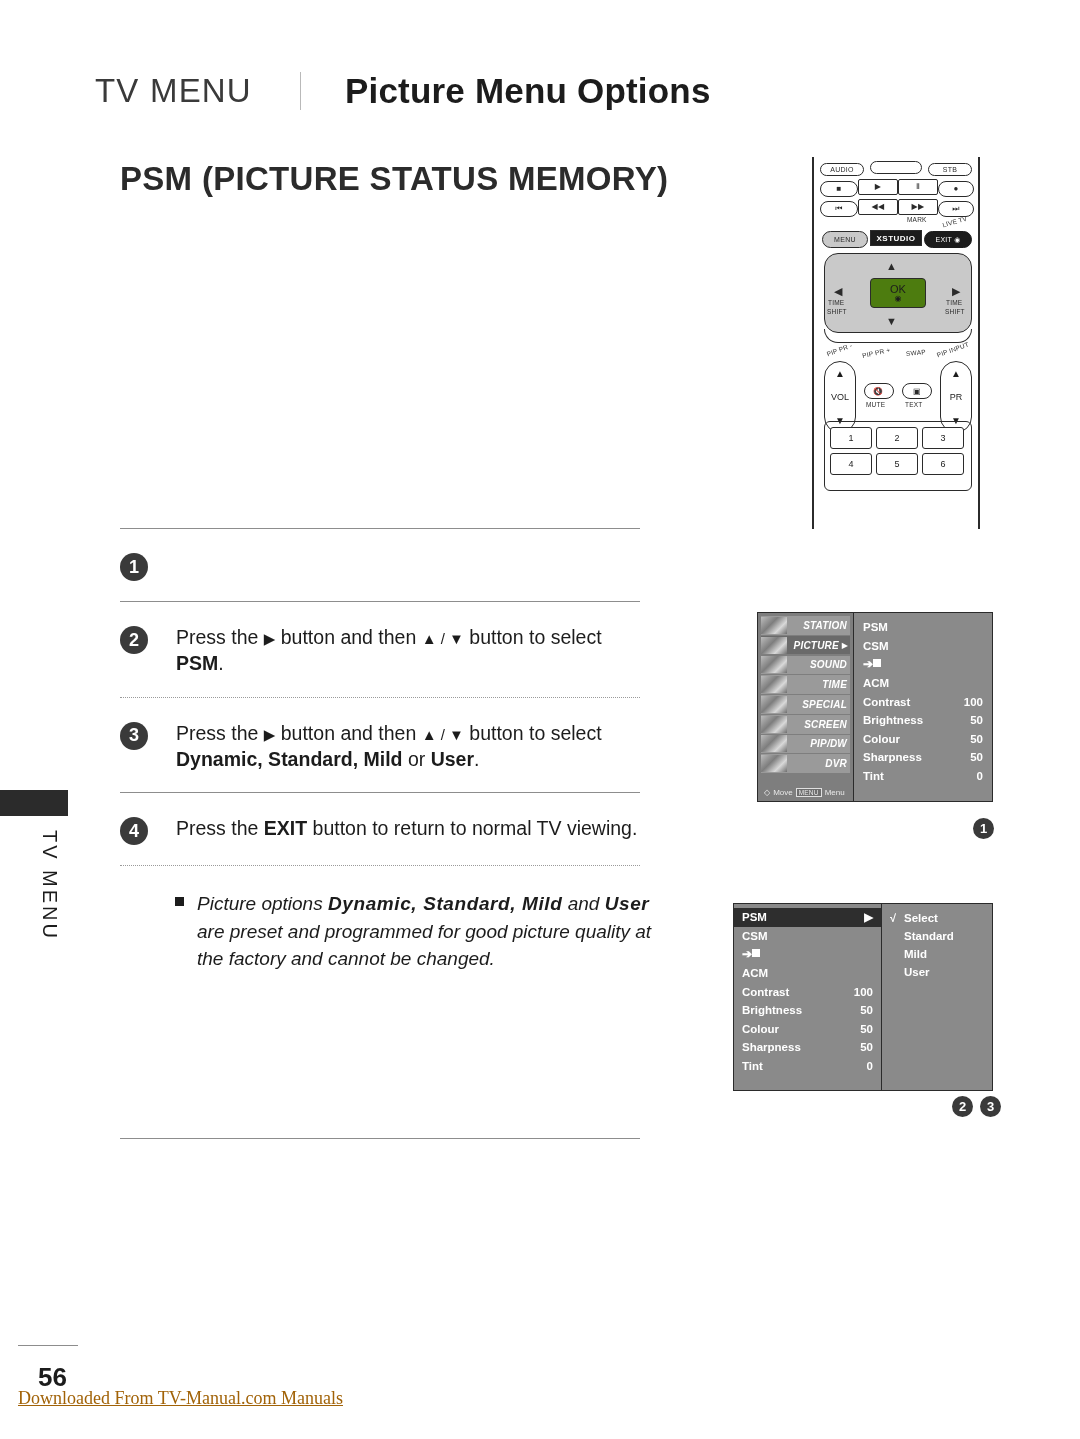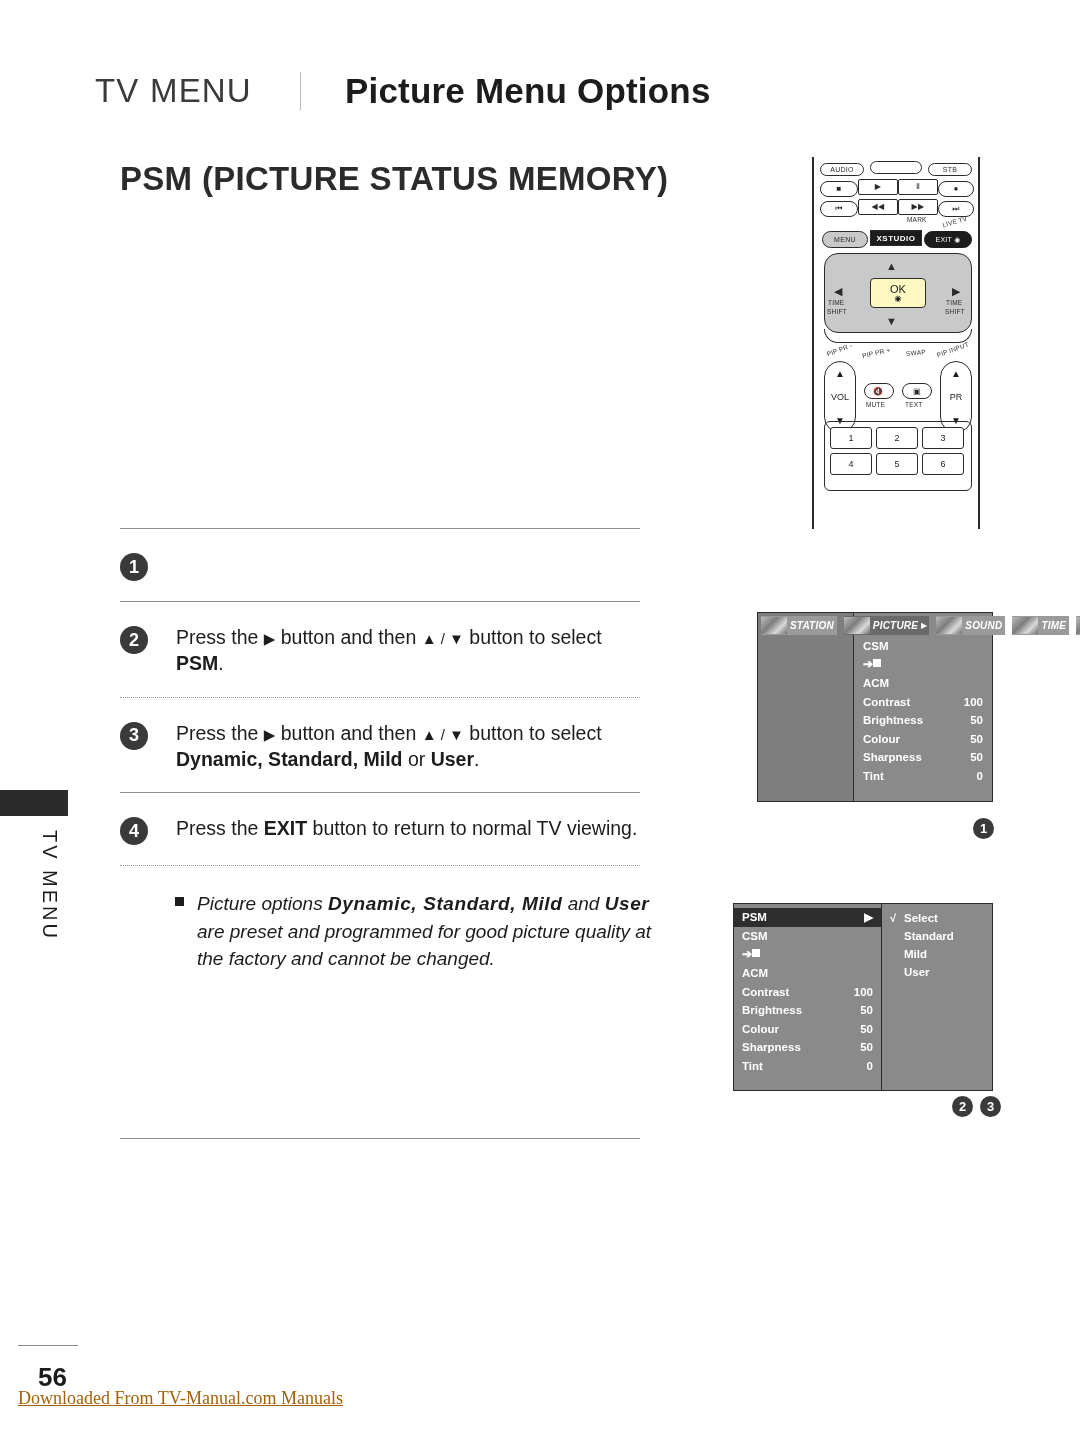--- a/index.html
+++ b/index.html
@@ -242,22 +242,21 @@
     top: 903px;
     width: 260px;
     height: 188px;
   }
   .osd-side {
     width: 95px;
     background: #7e7e7e;
     padding: 3px 3px 0 3px;
     box-sizing: border-box;
     display: flex;
-    flex-direction: row;
-    gap: 7px;
+    flex-direction: column;
   }
   .osd-item {
     height: 18.6px;
     display: flex;
     align-items: center;
     background: #9a9a9a;
     margin-bottom: 1.2px;
     position: relative;
   }
   .osd-item.sel { background: #6a6a6a; }
@@ -513,21 +512,21 @@
       <div class="rc-pill rc-dark" style="left:110px; top:88px; width:48px; height:17px; border-color:#1c1c1c;">
           <span>EXIT</span>
           <span style="margin-left:2px;">◉</span>
         </div>
 
       <div style="position:absolute; left:10px; top:110px; width:148px; height:80px; background:#c9c9c9; border:1.4px solid #2b2b2b; border-radius:14px; box-sizing:border-box;"></div>
       <div class="rc-lbl" style="left:72px; top:117px; font-size:11px;">▲</div>
       <div class="rc-lbl" style="left:72px; top:172px; font-size:11px;">▼</div>
       <div class="rc-lbl" style="left:20px; top:142px; font-size:11px;">◀</div>
       <div class="rc-lbl" style="left:138px; top:142px; font-size:11px;">▶</div>
-      <div style="position:absolute; left:56px; top:135px; width:56px; height:30px; background:#fef9c3; border:1.3px solid #2b2b2b; border-radius:4px; box-sizing:border-box; display:flex; flex-direction:column; align-items:center; justify-content:center;">
+      <div style="position:absolute; left:56px; top:135px; width:56px; height:30px; background:#4d7c0f; border:1.3px solid #2b2b2b; border-radius:4px; box-sizing:border-box; display:flex; flex-direction:column; align-items:center; justify-content:center;">
         <span style="font-size:11px; color:#1c1c1c;">OK</span>
         <span style="font-size:8px; color:#1c1c1c; line-height:1;">◉</span>
       </div>
       <div class="rc-lbl" style="left:14px; top:156px;">TIME</div>
       <div class="rc-lbl" style="left:13px; top:165px;">SHIFT</div>
       <div class="rc-lbl" style="left:132px; top:156px;">TIME</div>
       <div class="rc-lbl" style="left:131px; top:165px;">SHIFT</div>
 
       <div style="position:absolute; left:10px; top:186px; width:148px; height:14px; border:1.3px solid #2b2b2b; border-top:none; border-radius:0 0 14px 14px; box-sizing:border-box;"></div>
       <div class="rc-lbl" style="left:12px; top:203px; transform:rotate(-20deg);">PIP PR -</div>

